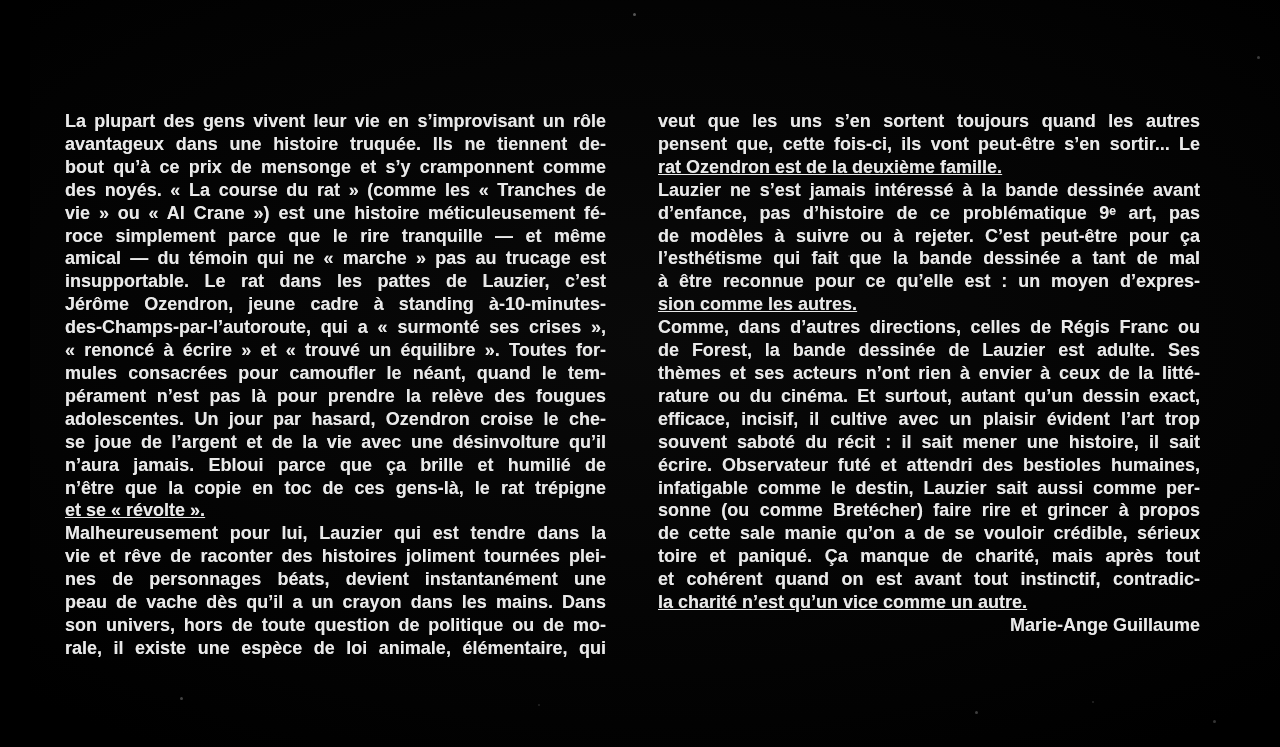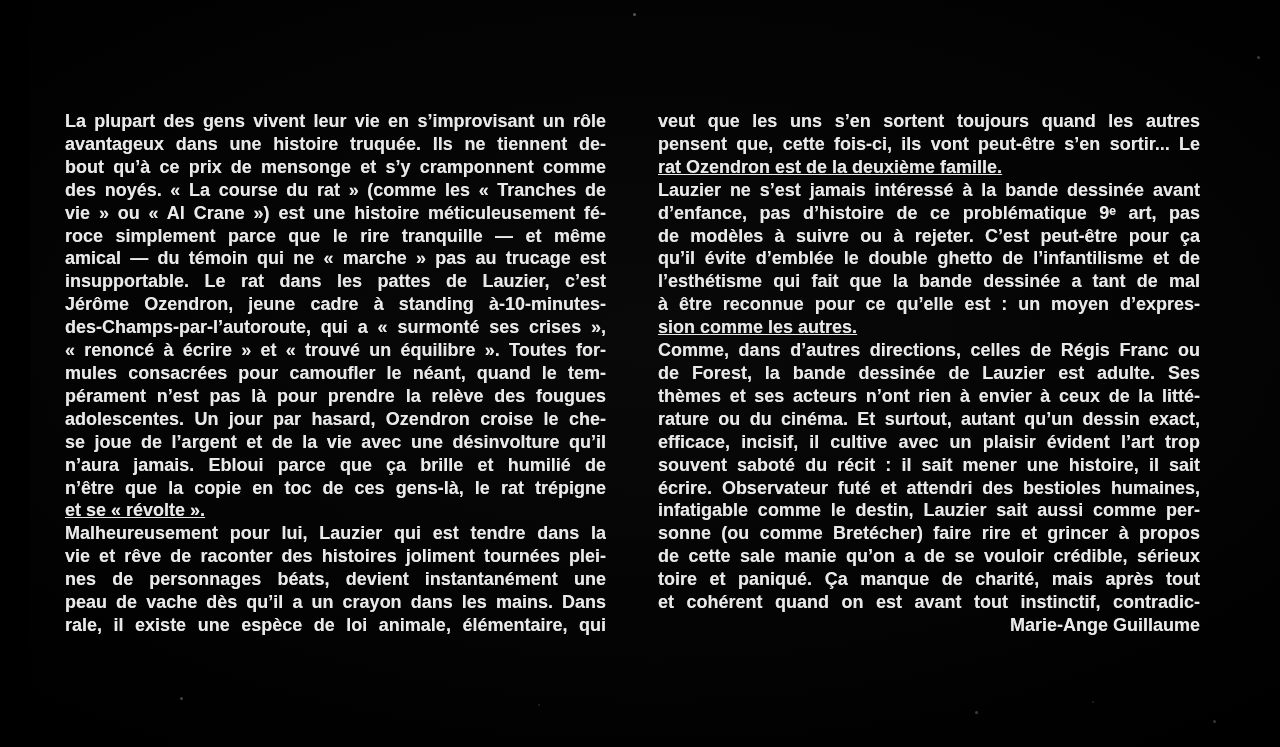--- a/index.html
+++ b/index.html
@@ -63,47 +63,48 @@
       <div class="line">pérament n’est pas là pour prendre la relève des fougues</div>
       <div class="line">adolescentes. Un jour par hasard, Ozendron croise le che-</div>
       <div class="line">se joue de l’argent et de la vie avec une désinvolture qu’il</div>
       <div class="line">n’aura jamais. Ebloui parce que ça brille et humilié de</div>
       <div class="line">n’être que la copie en toc de ces gens-là, le rat trépigne</div>
       <div class="line para-end">et se « révolte ».</div>
       <div class="line">Malheureusement pour lui, Lauzier qui est tendre dans la</div>
       <div class="line">vie et rêve de raconter des histoires joliment tournées plei-</div>
       <div class="line">nes de personnages béats, devient instantanément une</div>
       <div class="line">peau de vache dès qu’il a un crayon dans les mains. Dans</div>
+      <div class="line">son univers, hors de toute question de politique ou de mo-</div>
       <div class="line">rale, il existe une espèce de loi animale, élémentaire, qui</div>
     </section>
 
   <section class="column col-right">
     <div>
         <div class="line">veut que les uns s’en sortent toujours quand les autres</div>
         <div class="line">pensent que, cette fois-ci, ils vont peut-être s’en sortir... Le</div>
         <div class="line para-end">rat Ozendron est de la deuxième famille.</div>
         <div class="line">Lauzier ne s’est jamais intéressé à la bande dessinée avant</div>
         <div class="line">d’enfance, pas d’histoire de ce problématique 9ᵉ art, pas</div>
         <div class="line">de modèles à suivre ou à rejeter. C’est peut-être pour ça</div>
-        <div class="line">qu’il évite d’emblée le double ghetto de l’infantilisme et de</div>
         <div class="line">l’esthétisme qui fait que la bande dessinée a tant de mal</div>
         <div class="line">à être reconnue pour ce qu’elle est : un moyen d’expres-</div>
         <div class="line para-end">sion comme les autres.</div>
         <div class="line">Comme, dans d’autres directions, celles de Régis Franc ou</div>
         <div class="line">de Forest, la bande dessinée de Lauzier est adulte. Ses</div>
         <div class="line">thèmes et ses acteurs n’ont rien à envier à ceux de la litté-</div>
         <div class="line">rature ou du cinéma. Et surtout, autant qu’un dessin exact,</div>
         <div class="line">efficace, incisif, il cultive avec un plaisir évident l’art trop</div>
         <div class="line">souvent saboté du récit : il sait mener une histoire, il sait</div>
         <div class="line">écrire. Observateur futé et attendri des bestioles humaines,</div>
         <div class="line">infatigable comme le destin, Lauzier sait aussi comme per-</div>
         <div class="line">sonne (ou comme Bretécher) faire rire et grincer à propos</div>
         <div class="line">de cette sale manie qu’on a de se vouloir crédible, sérieux</div>
         <div class="line">toire et paniqué. Ça manque de charité, mais après tout</div>
         <div class="line">et cohérent quand on est avant tout instinctif, contradic-</div>
+        <div class="line para-end">la charité n’est qu’un vice comme un autre.</div>
       </div>
     <div class="line signature">Marie-Ange Guillaume</div>
   </section>
 
   <span class="speck s1"></span>
   <span class="speck s2"></span>
   <span class="speck s3"></span>
   <span class="speck s4"></span>
   <span class="speck s5"></span>
   <span class="speck s6"></span>

